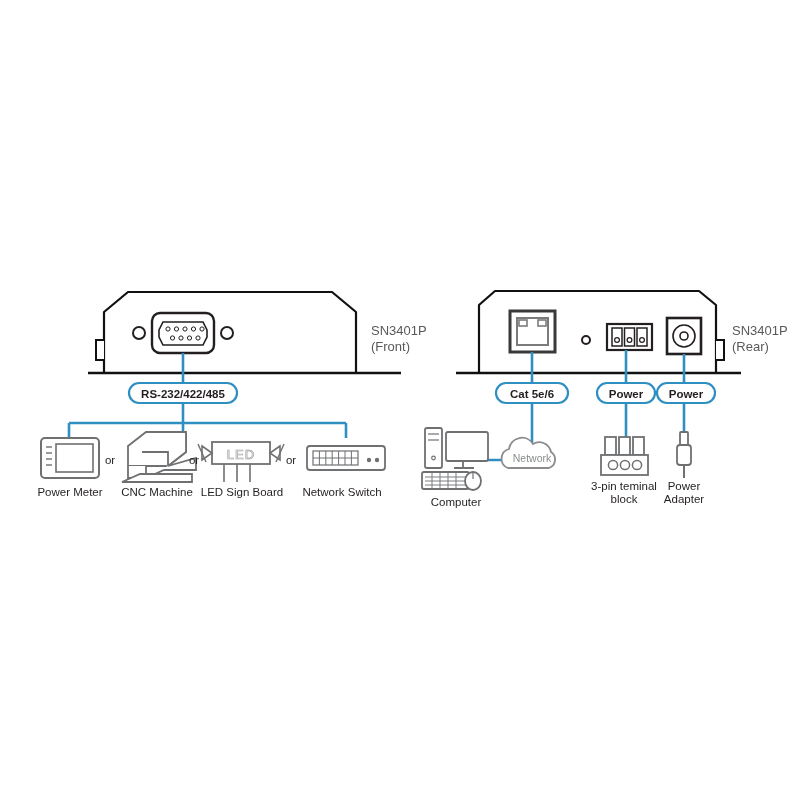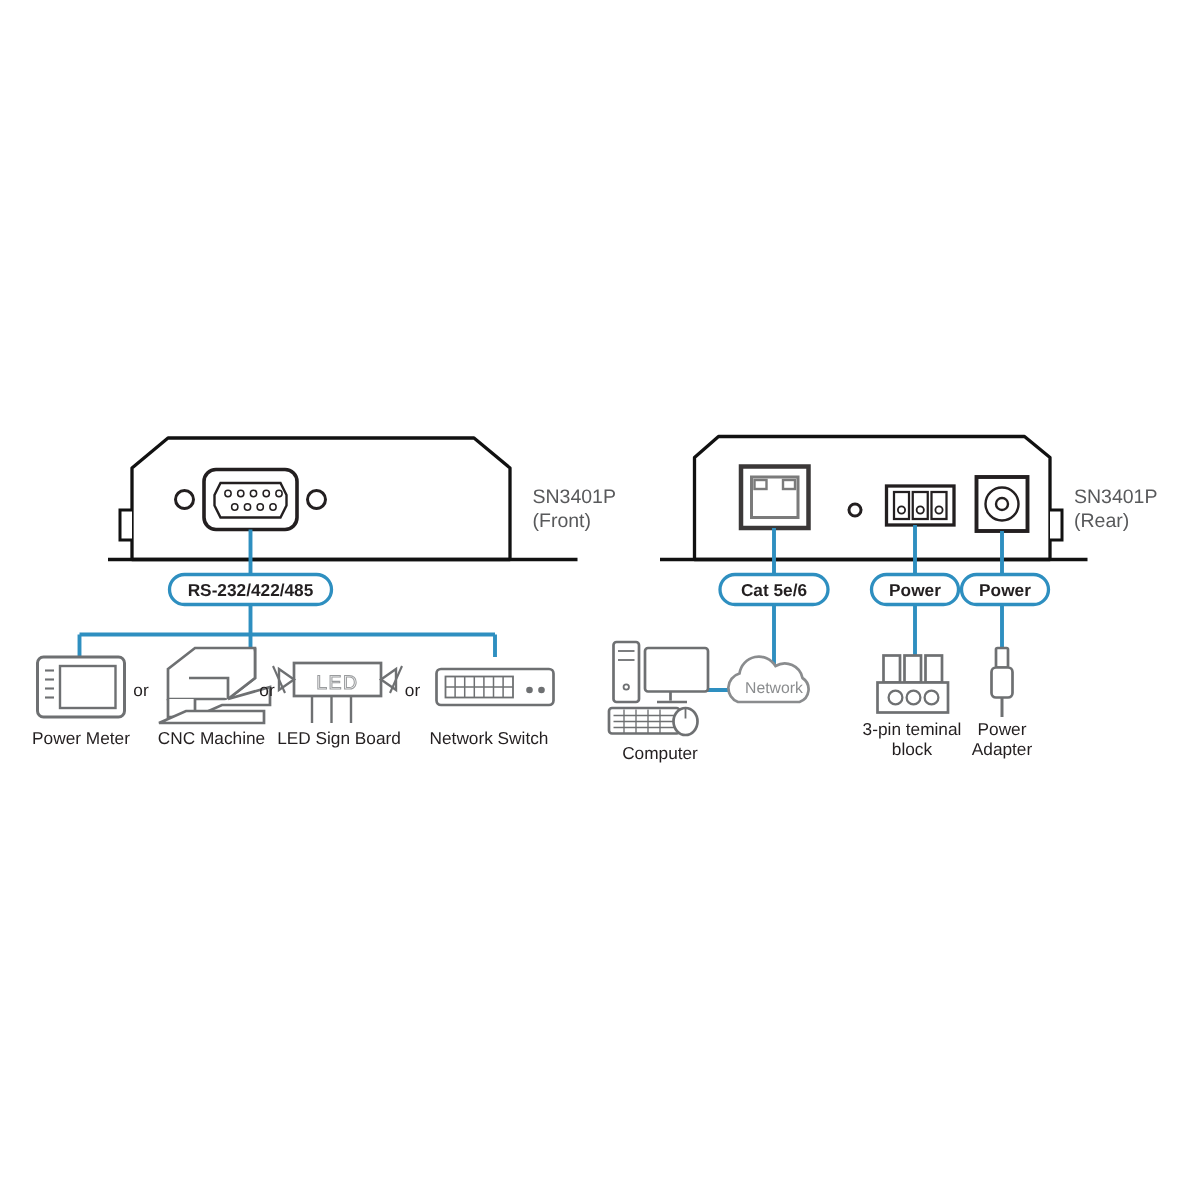--- a/index.html
+++ b/index.html
@@ -2,21 +2,21 @@
 <html><head>
 <meta charset="utf-8">
 <style>
   html,body{margin:0;padding:0;}
   body{
     width:800px;height:800px;
     background:#ffffff;
     font-family:"Liberation Sans", sans-serif;
     overflow:hidden;
   }
-  #stage{position:relative;width:732px;height:800px;}
+  #stage{position:relative;width:732px;height:800px;margin-left:16px;}
   svg#diagram{display:block;width:800px;height:800px;}
   .lbl{font-family:"Liberation Sans", sans-serif;}
 </style>
 </head>
 <body>
 
 <div id="stage">
 <svg id="diagram" viewBox="0 0 800 800" xmlns="http://www.w3.org/2000/svg">
 
   <g>

